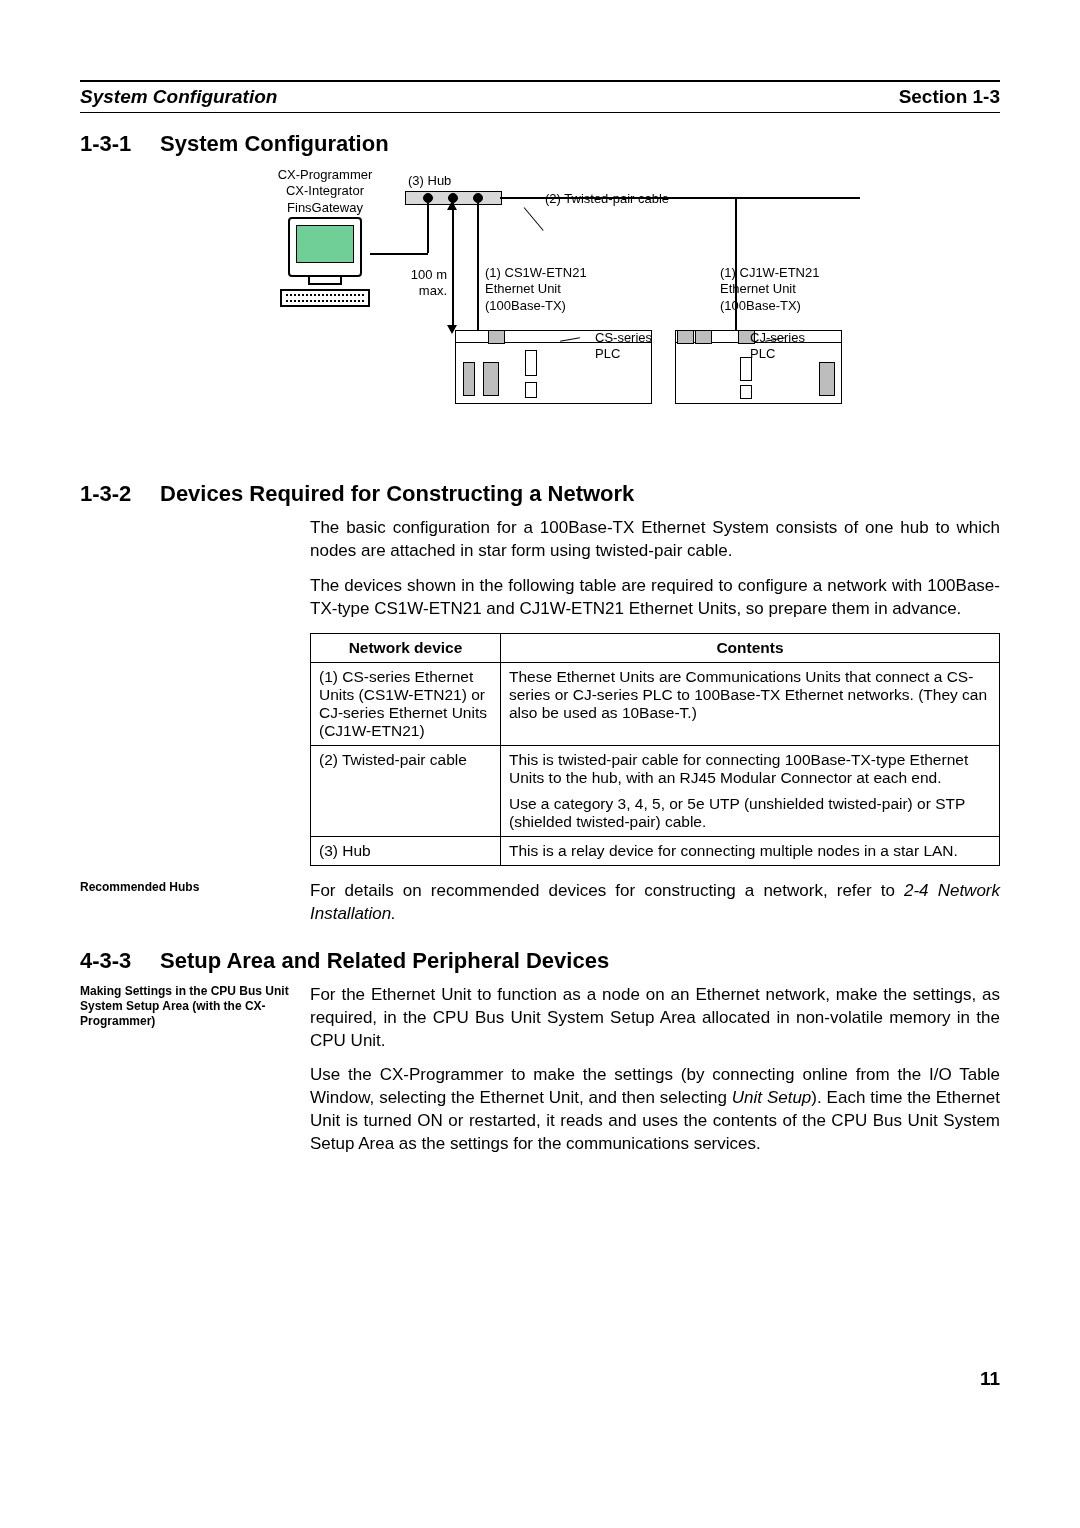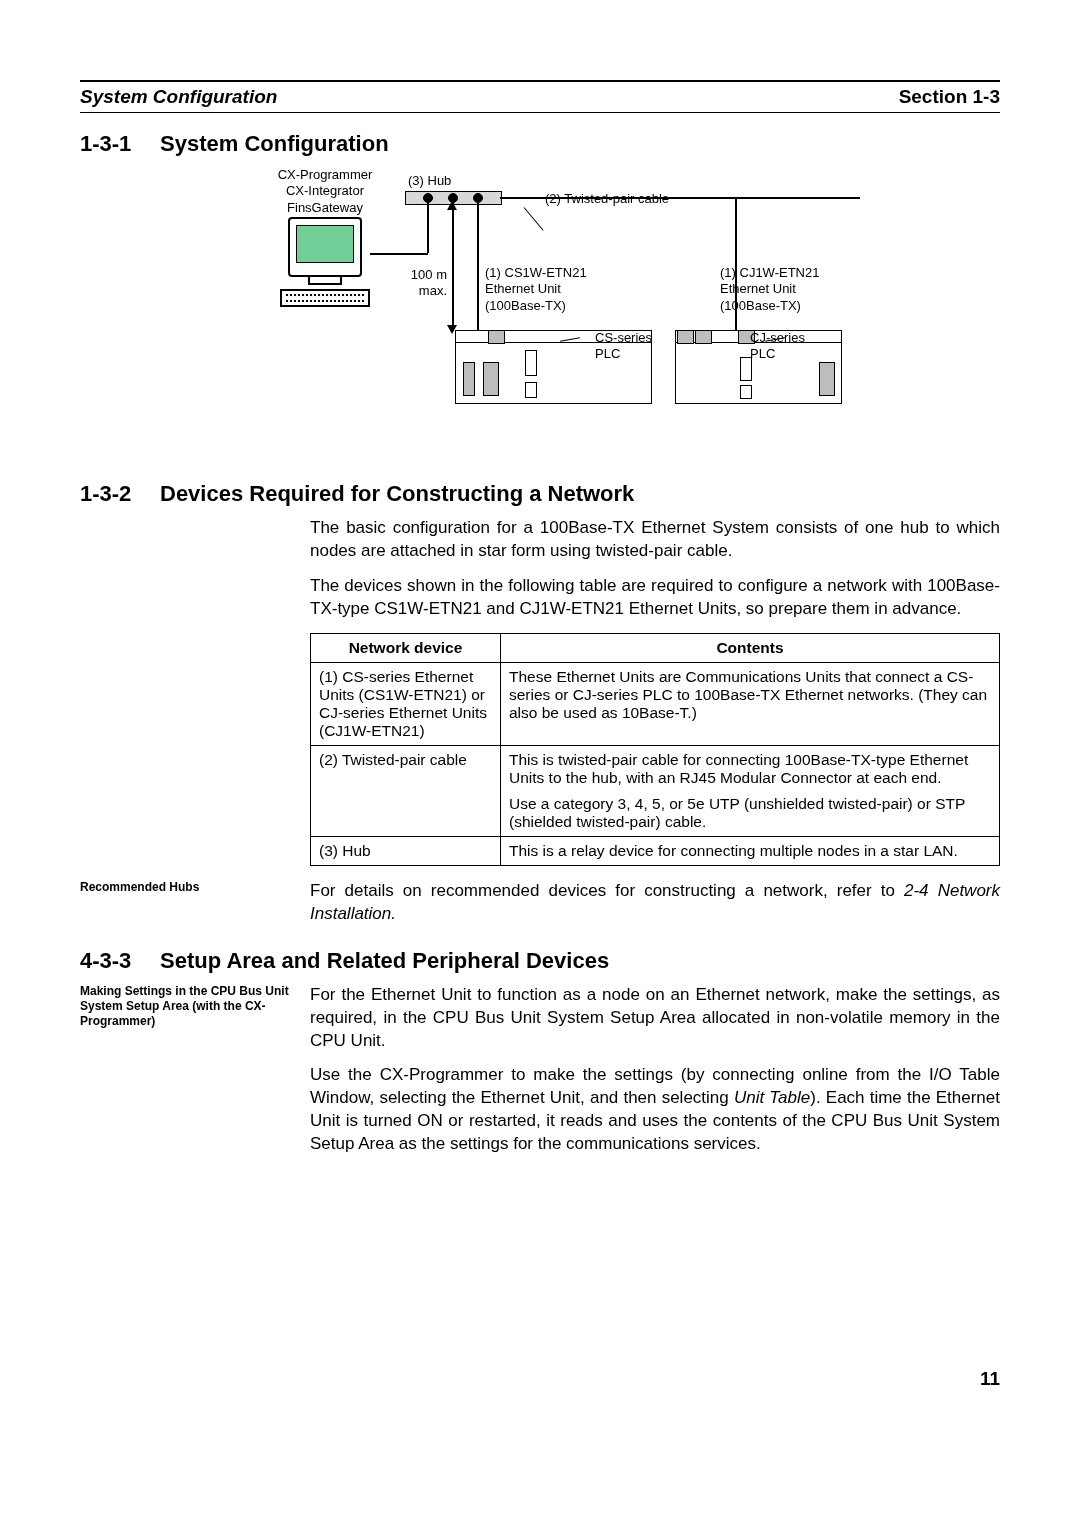--- a/index.html
+++ b/index.html
@@ -270,19 +270,19 @@
 
   <h2 class="section-h2">
     <span class="num">4-3-3</span><span>Setup Area and Related Peripheral Devices</span>
   </h2>
 
   <div class="side-row">
     <div class="side-label">Making Settings in the CPU Bus Unit System Setup Area (with the CX-Programmer)</div>
     <div class="side-body">
       <p class="para">For the Ethernet Unit to function as a node on an Ethernet network, make the settings, as required, in the CPU Bus Unit System Setup Area allocated in non-volatile memory in the CPU Unit.</p>
       <p class="para">
-        <span>Use the CX-Programmer to make the settings (by connecting online from the I/O Table Window, selecting the Ethernet Unit, and then selecting </span><span class="ital">Unit Table</span><span>). Each time the Ethernet Unit is turned ON or restarted, it reads and uses the contents of the CPU Bus Unit System Setup Area as the settings for the communications services.</span>
+        <span>Use the CX-Programmer to make the settings (by connecting online from the I/O Table Window, selecting the Ethernet Unit, and then selecting </span><span class="ital">Unit Setup</span><span>). Each time the Ethernet Unit is turned ON or restarted, it reads and uses the contents of the CPU Bus Unit System Setup Area as the settings for the communications services.</span>
       </p>
     </div>
   </div>
 
   <div class="page-num">11</div>
 </div>
 
 </body></html>

